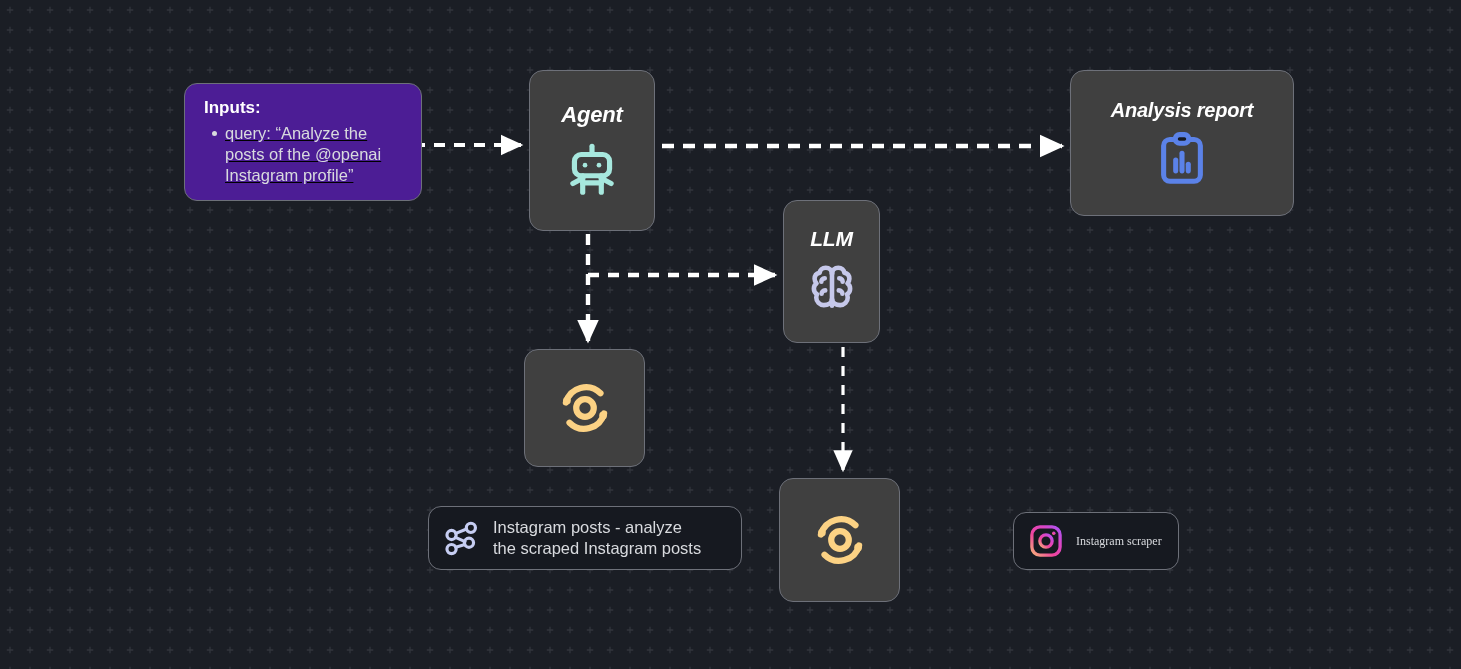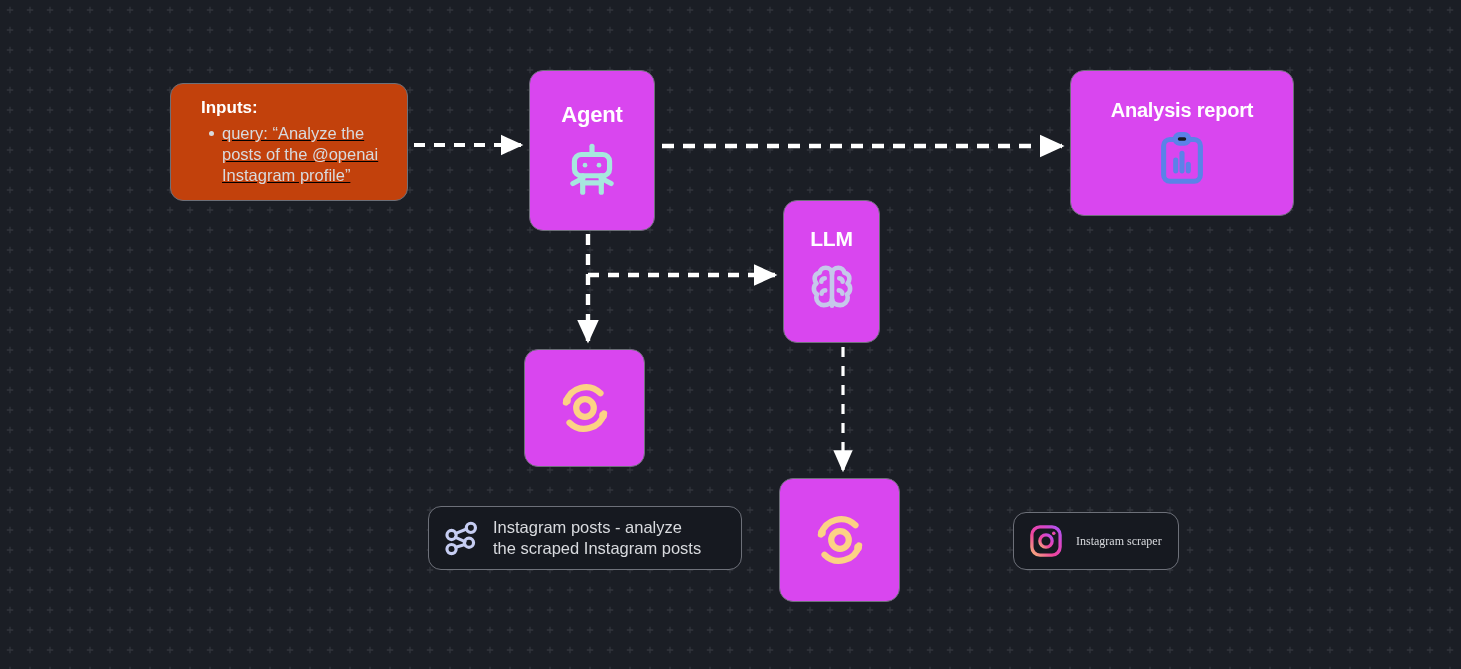--- a/index.html
+++ b/index.html
@@ -24,48 +24,49 @@
   #gridlayer {
     position: absolute;
     inset: 0;
     pointer-events: none;
   }
   #canvas { background-image: none; }
 
   .node {
     position: absolute;
     box-sizing: border-box;
-    background: #d946ef;
+    background: #404040;
     border: 1.6px solid #6d7079;
     border-radius: 14px;
     display: flex;
     flex-direction: column;
     align-items: center;
     justify-content: center;
+    font-style: italic;
   }
   .node-title {
     color: #ffffff;
     font-weight: bold;
     letter-spacing: -0.2px;
   }
   .node-icon {
     display: block;
   }
 
   
   #inputs-card {
     position: absolute;
-    left: 170px;
+    left: 184px;
     top: 83px;
     width: 238px;
     box-sizing: border-box;
-    background: #c2410c;
+    background: #4c1d95;
     border: 1.6px solid #6d7079;
     border-radius: 13px;
-    padding: 13px 14px 14px 30px;
+    padding: 13px 14px 14px 19px;
   }
   #inputs-card .inputs-title {
     color: #ffffff;
     font-weight: bold;
     font-size: 17px;
     line-height: 21px;
     margin-bottom: 5px;
   }
   #inputs-card ul {
     margin: 0;

